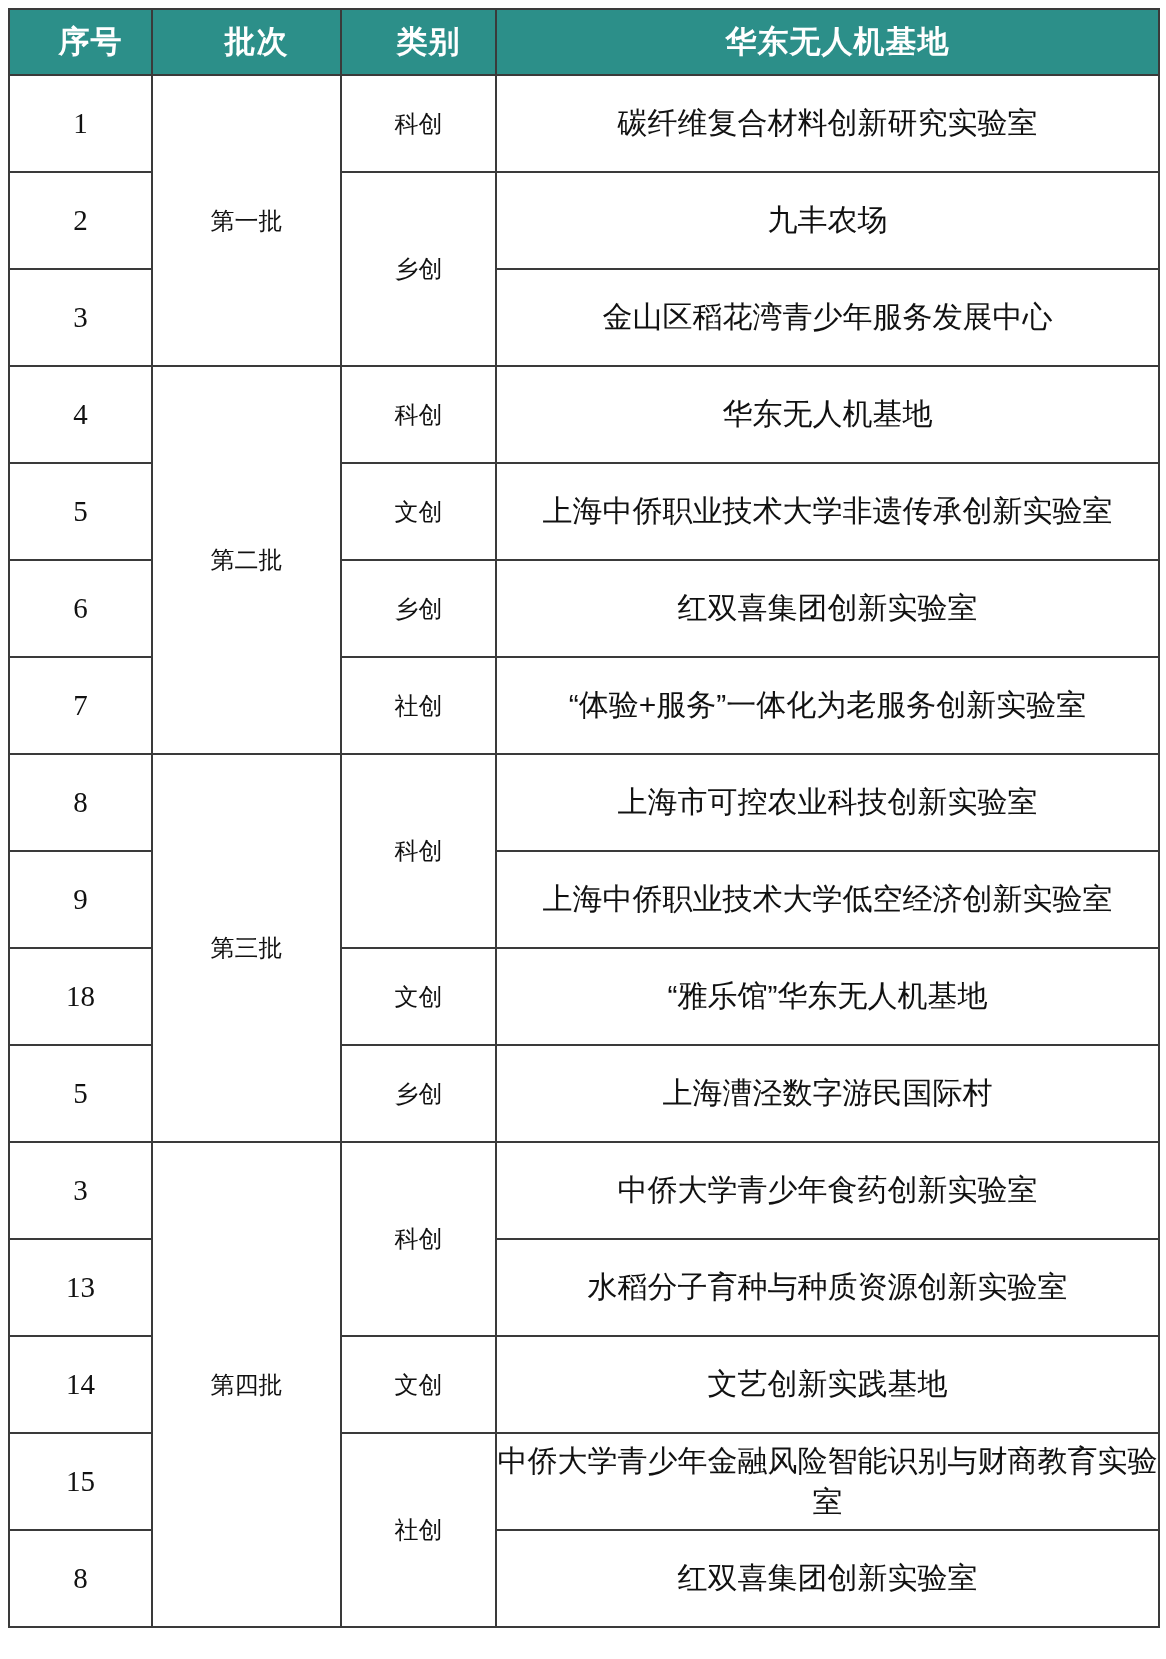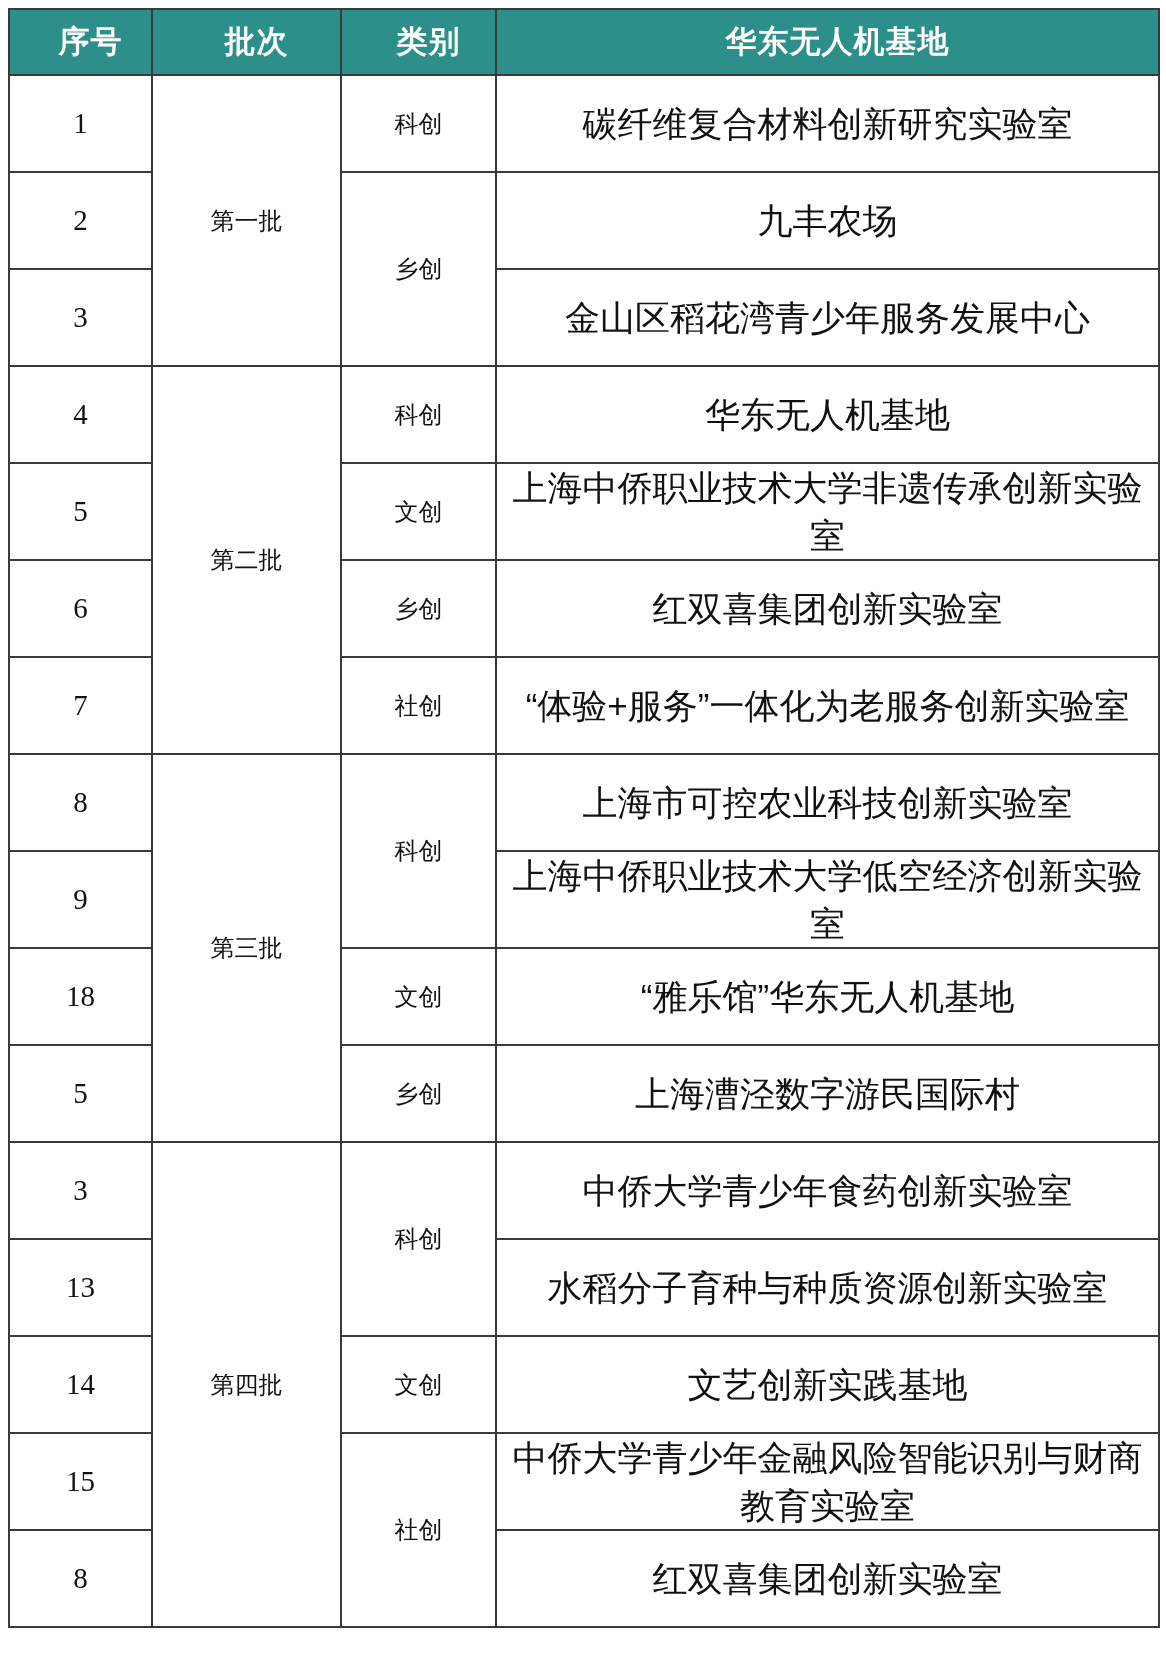--- a/index.html
+++ b/index.html
@@ -50,21 +50,21 @@
   }
   table.labs tbody tr { height: 97px; }
   td.no {
     font-family: "Liberation Serif", serif;
     font-size: 29px;
   }
   td.batch, td.cat {
     font-size: 24px;
   }
   td.name {
-    font-size: 35px;
+    font-size: 30px;
     padding: 4px 26px;
     line-height: 1.35;
     margin-left: 12px;
   }
 </style>
 </head>
 <body>
 
 <div class="table-wrap">
   <table class="labs">

